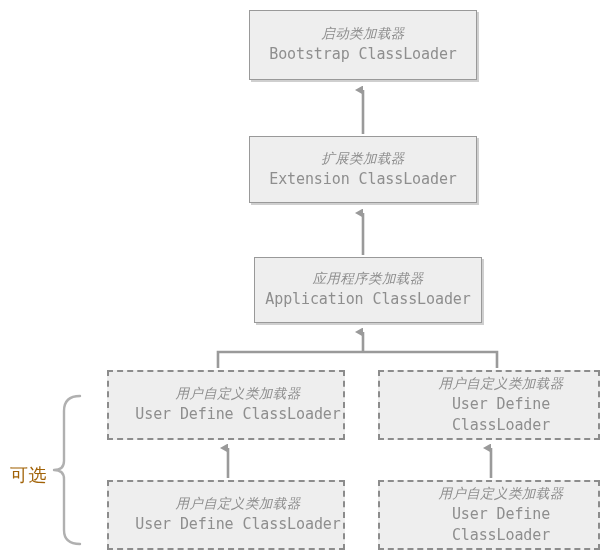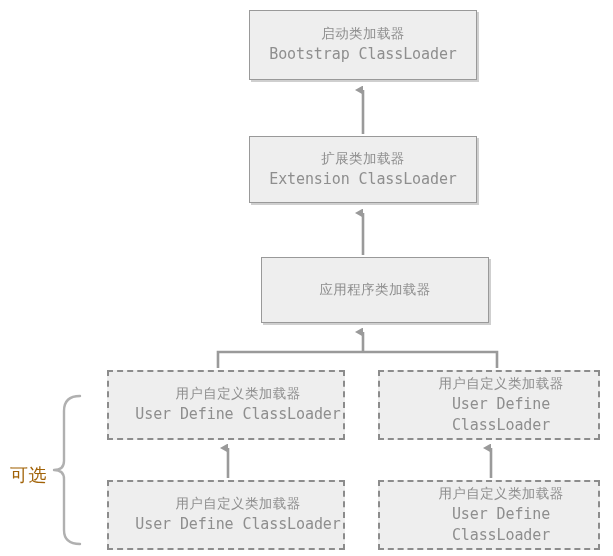--- a/index.html
+++ b/index.html
@@ -39,20 +39,21 @@
   .node.dashed {
     border: 2px dashed #8c8c8c;
     background: #eeeeee;
     padding-left: 24px;
   }
   .node .cn {
     color: #8e8e8e;
     font-family: "Liberation Sans", sans-serif;
     font-size: 13.5px;
     letter-spacing: 0.4px;
+    font-style: italic;
   }
   .node .en {
     color: #8e8e8e;
     font-family: "DejaVu Sans Mono", monospace;
     font-size: 15px;
     letter-spacing: -0.1px;
     margin-top: 1px;
   }
   .optional-label {
     position: absolute;
@@ -112,22 +113,23 @@
   <div class="node solid" style="left:249px; top:10px; width:228px; height:70px;">
     <div class="cn">启动类加载器</div>
     <div class="en">Bootstrap ClassLoader</div>
   </div>
 
   <div class="node solid" style="left:249px; top:136px; width:228px; height:67px;">
     <div class="cn">扩展类加载器</div>
     <div class="en">Extension ClassLoader</div>
   </div>
 
-  <div class="node solid" style="left:261px; top:257px; width:228px; height:66px;">
+  <div class="node solid" style="left:254px; top:257px; width:228px; height:66px;">
     <div class="cn">应用程序类加载器</div>
+    <div class="en">Application ClassLoader</div>
   </div>
 
   <div class="node dashed" style="left:107px; top:370px; width:238px; height:70px;">
     <div class="cn">用户自定义类加载器</div>
     <div class="en">User Define ClassLoader</div>
   </div>
 
   <div class="node dashed" style="left:378px; top:370px; width:222px; height:70px;">
     <div class="cn">用户自定义类加载器</div>
     <div class="en">User Define ClassLoader</div>

